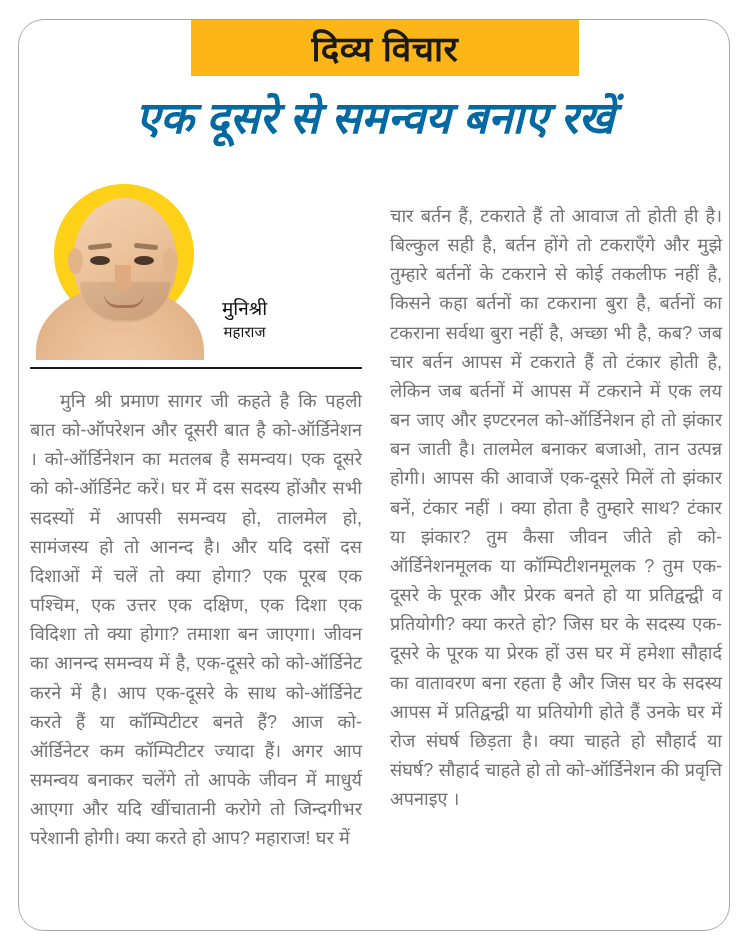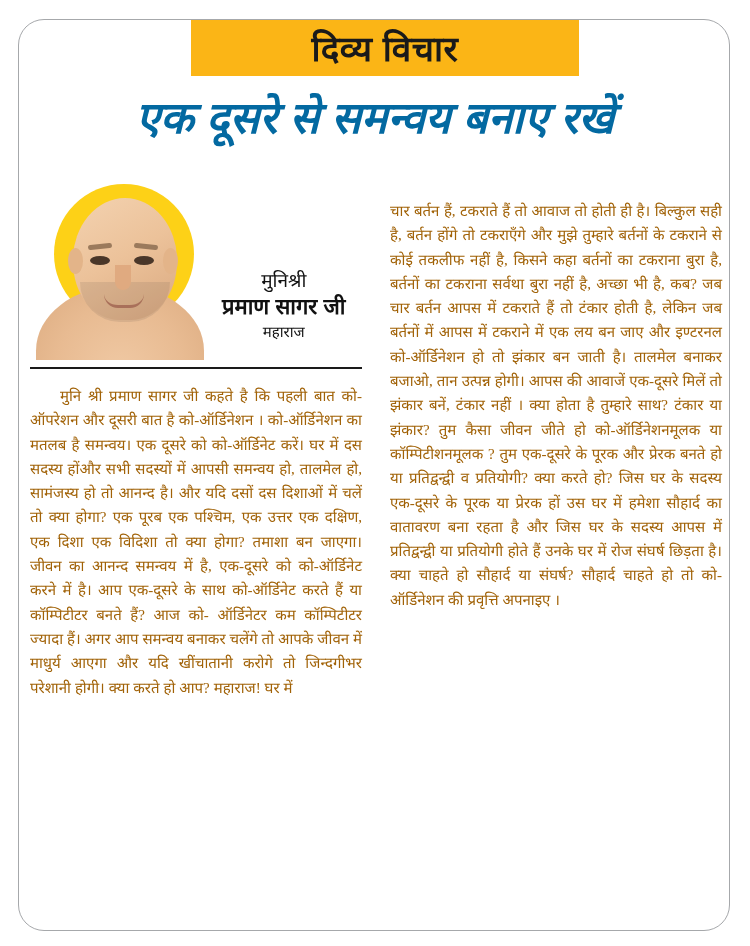--- a/index.html
+++ b/index.html
@@ -234,24 +234,24 @@
   }
 
   .rule {
     height: 0;
     border-top: 2.5px solid #1a1a1a;
     margin: 7px 0 6px 0;
   }
 
   
   .body-text {
-    font-family: Liberation Serif, serif;
-    font-size: 15px;
+    font-family: Liberation Sans, sans-serif;
+    font-size: 18px;
     line-height: 1.62;
-    color: #a16207;
+    color: #737373;
     text-align: justify;
     text-justify: inter-word;
     word-spacing: 0.2px;
   }
   .body-text.indent { text-indent: 30px; }
   .body-text.right-col {
     padding-top: 2px;
   }
 </style>
 </head>
@@ -287,21 +287,20 @@
             <div class="brow-r"></div>
             <div class="eye-l"></div>
             <div class="eye-r"></div>
             <div class="nose"></div>
             <div class="mouth"></div>
           </div>
         </div>
 
         <div class="byline-names">
           <div class="name-pre">मुनिश्री</div>
-          <div class="name-main">प्रमाण सागर जी</div>
           <div class="name-post">महाराज</div>
         </div>
       </div>
 
       <div class="rule"></div>
 
       <p class="body-text indent">मुनि श्री प्रमाण सागर जी कहते है कि पहली बात को-ऑपरेशन और दूसरी बात है को-ऑर्डिनेशन । को-ऑर्डिनेशन का मतलब है समन्वय। एक दूसरे को को-ऑर्डिनेट करें। घर में दस सदस्य होंऔर सभी सदस्यों में आपसी समन्वय हो, तालमेल हो, सामंजस्य हो तो आनन्द है। और यदि दसों दस दिशाओं में चलें तो क्या होगा? एक पूरब एक पश्चिम, एक उत्तर एक दक्षिण, एक दिशा एक विदिशा तो क्या होगा? तमाशा बन जाएगा। जीवन का आनन्द समन्वय में है, एक-दूसरे को को-ऑर्डिनेट करने में है। आप एक-दूसरे के साथ को-ऑर्डिनेट करते हैं या कॉम्पिटीटर बनते हैं? आज को- ऑर्डिनेटर कम कॉम्पिटीटर ज्यादा हैं। अगर आप समन्वय बनाकर चलेंगे तो आपके जीवन में माधुर्य आएगा और यदि खींचातानी करोगे तो जिन्दगीभर परेशानी होगी। क्या करते हो आप? महाराज! घर में</p>
     </div>
 
     <div class="col">

